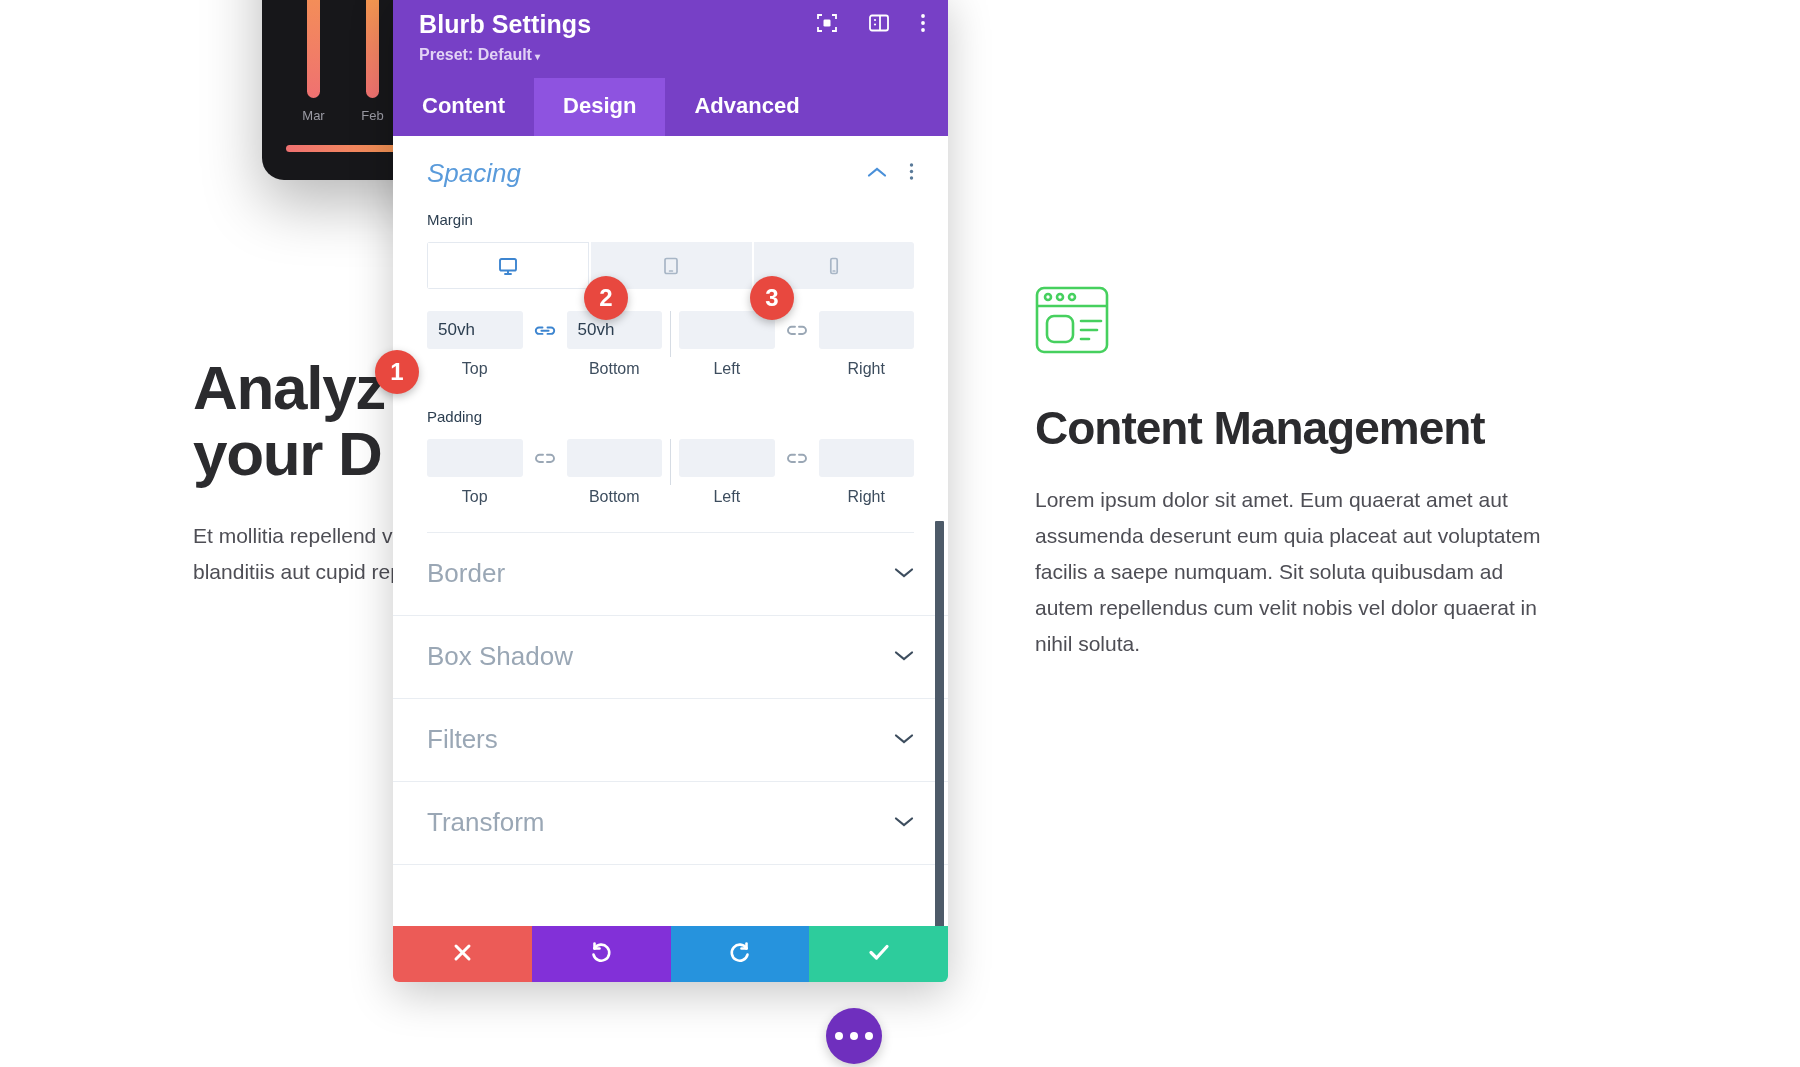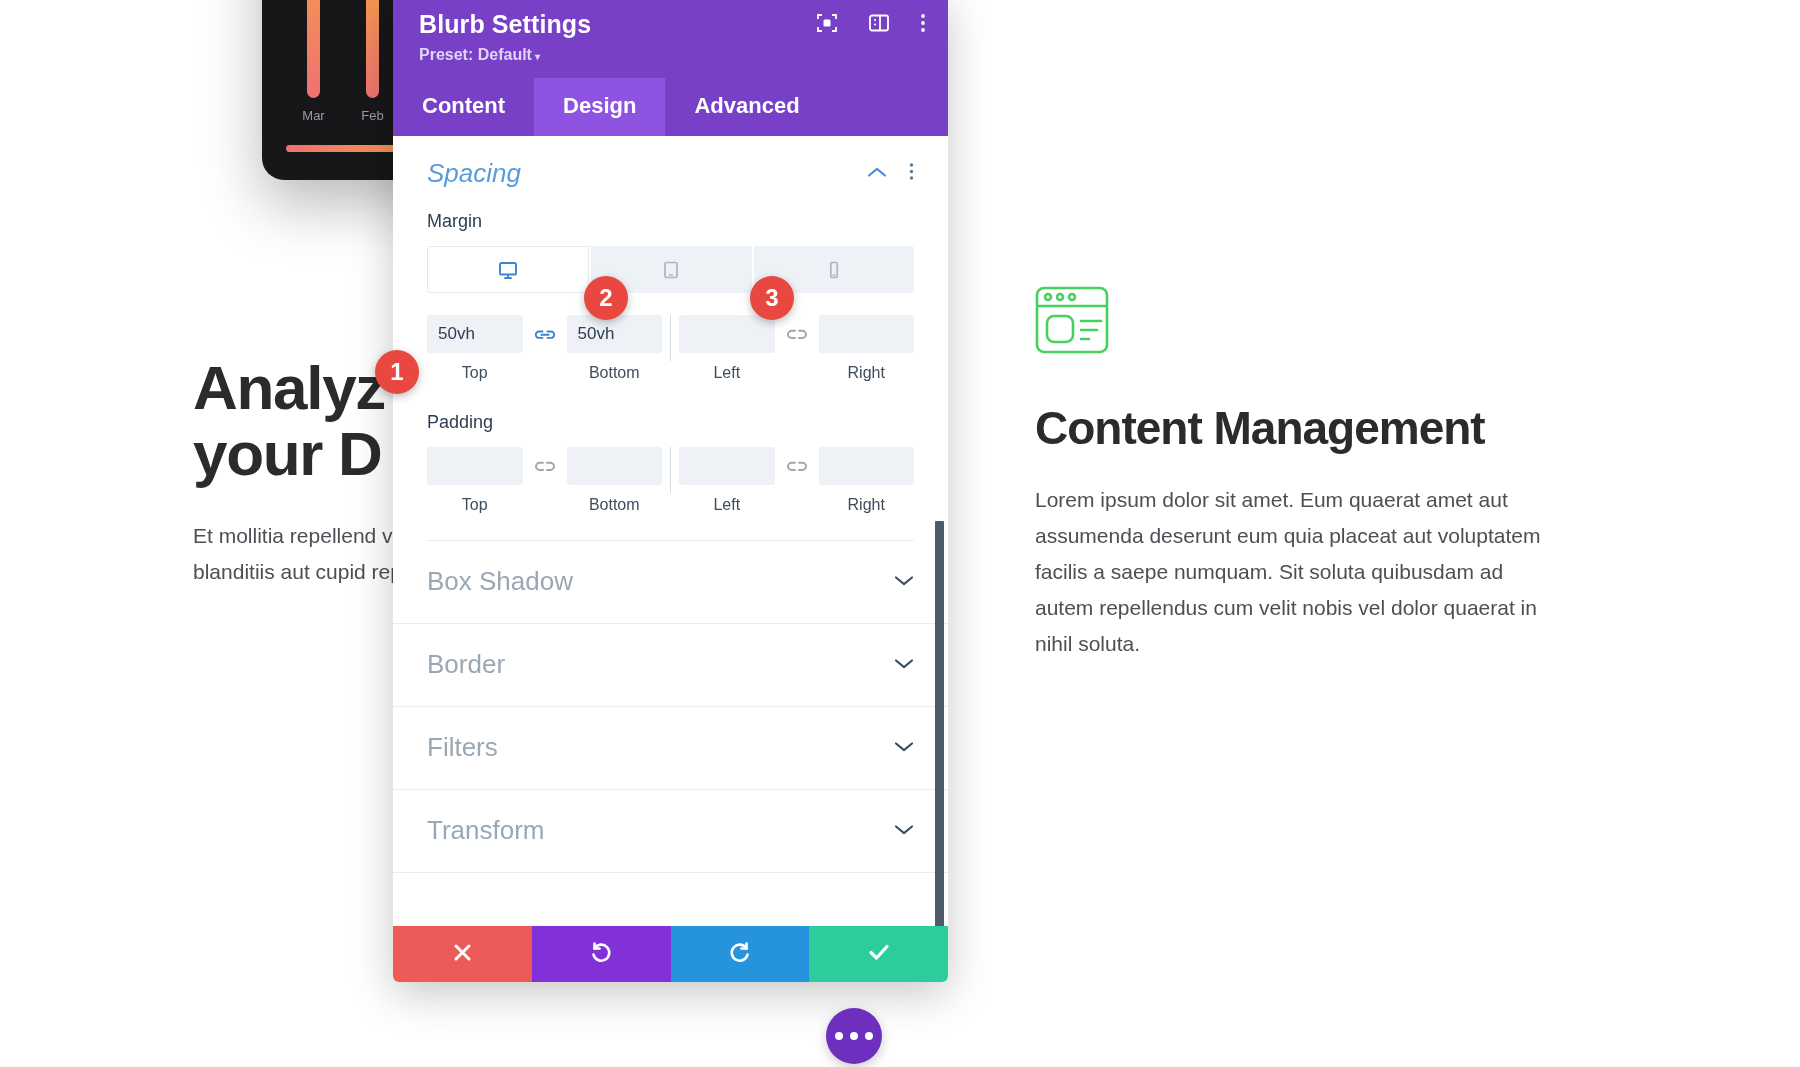--- a/index.html
+++ b/index.html
@@ -114,21 +114,21 @@
   .section-header {
     display: flex; align-items: center; justify-content: space-between;
     padding: 22px 34px 8px 34px;
     font-style: italic;
   }
   .section-title { color: #5a9bdb; font-size: 26px; font-weight: 400; }
   .section-tools { display: flex; align-items: center; gap: 22px; }
 
   .field-group { padding: 14px 34px 0 34px; }
   .field-label {
-    font-size: 18px; color: #2c3e50; font-weight: 400; margin-bottom: 14px;
+    font-size: 15px; color: #2c3e50; font-weight: 400; margin-bottom: 14px;
   }
 
   
   .device-row {
     display: flex; border-radius: 3px; overflow: hidden;
     background: #eef1f6; height: 47px; margin-bottom: 22px;
   }
   .device-btn {
     flex: 1; display: flex; align-items: center; justify-content: center;
     cursor: pointer; position: relative;
@@ -426,29 +426,29 @@
           <div class="sp-field">
             <input class="sp-input" value="" style="">
             <div class="sp-caption">Right</div>
           </div>
         </div>
       </div>
       <div class="divider-line"></div>
     </div>
 
     <div class="collapse-row">
-      <span class="collapse-title">Box Shadow</span>
+      <span class="collapse-title">Border</span>
       <span>
         <svg width="20" height="13" viewBox="0 0 20 13" fill="none" stroke="#3d4d5e" stroke-width="2.2" stroke-linecap="round">
           <path d="M2 3.5 L10 10 L18 3.5"></path>
         </svg>
       </span>
     </div>
     <div class="collapse-row">
-      <span class="collapse-title">Border</span>
+      <span class="collapse-title">Box Shadow</span>
       <span>
         <svg width="20" height="13" viewBox="0 0 20 13" fill="none" stroke="#3d4d5e" stroke-width="2.2" stroke-linecap="round">
           <path d="M2 3.5 L10 10 L18 3.5"></path>
         </svg>
       </span>
     </div>
     <div class="collapse-row">
       <span class="collapse-title">Filters</span>
       <span>
         <svg width="20" height="13" viewBox="0 0 20 13" fill="none" stroke="#3d4d5e" stroke-width="2.2" stroke-linecap="round">

